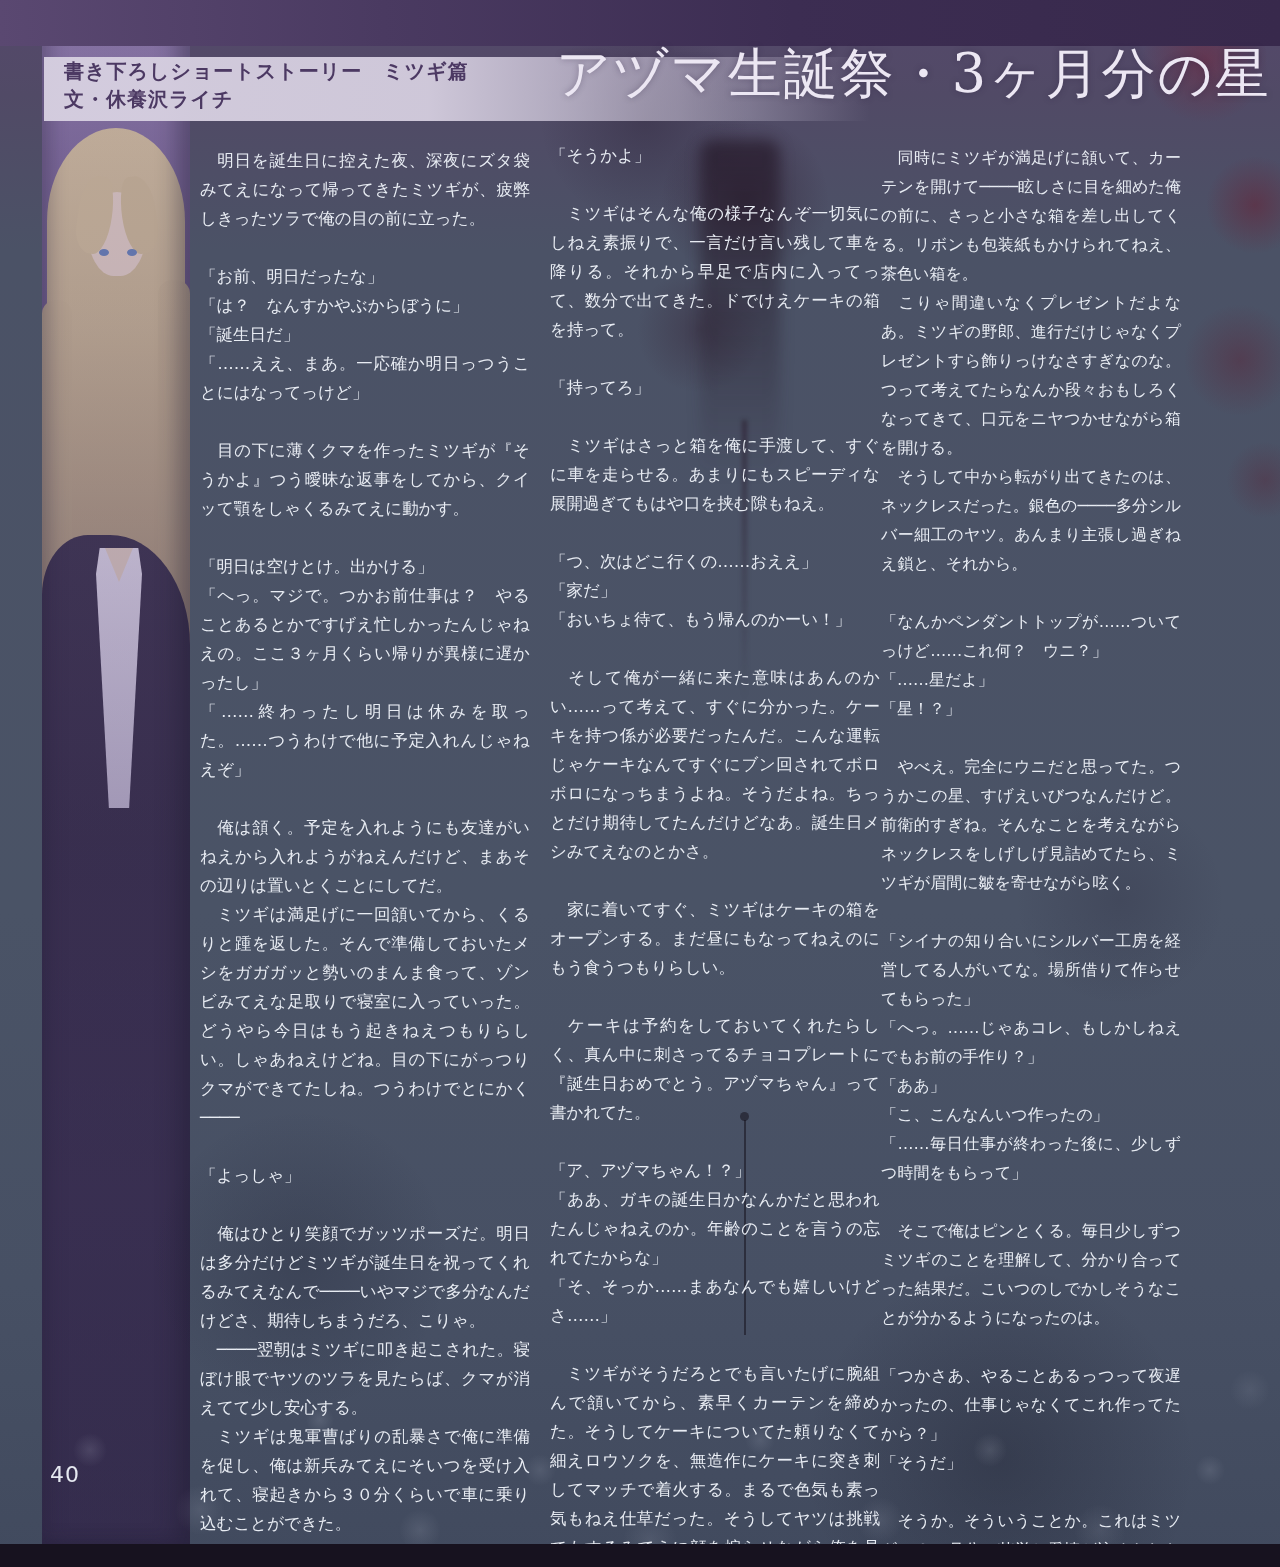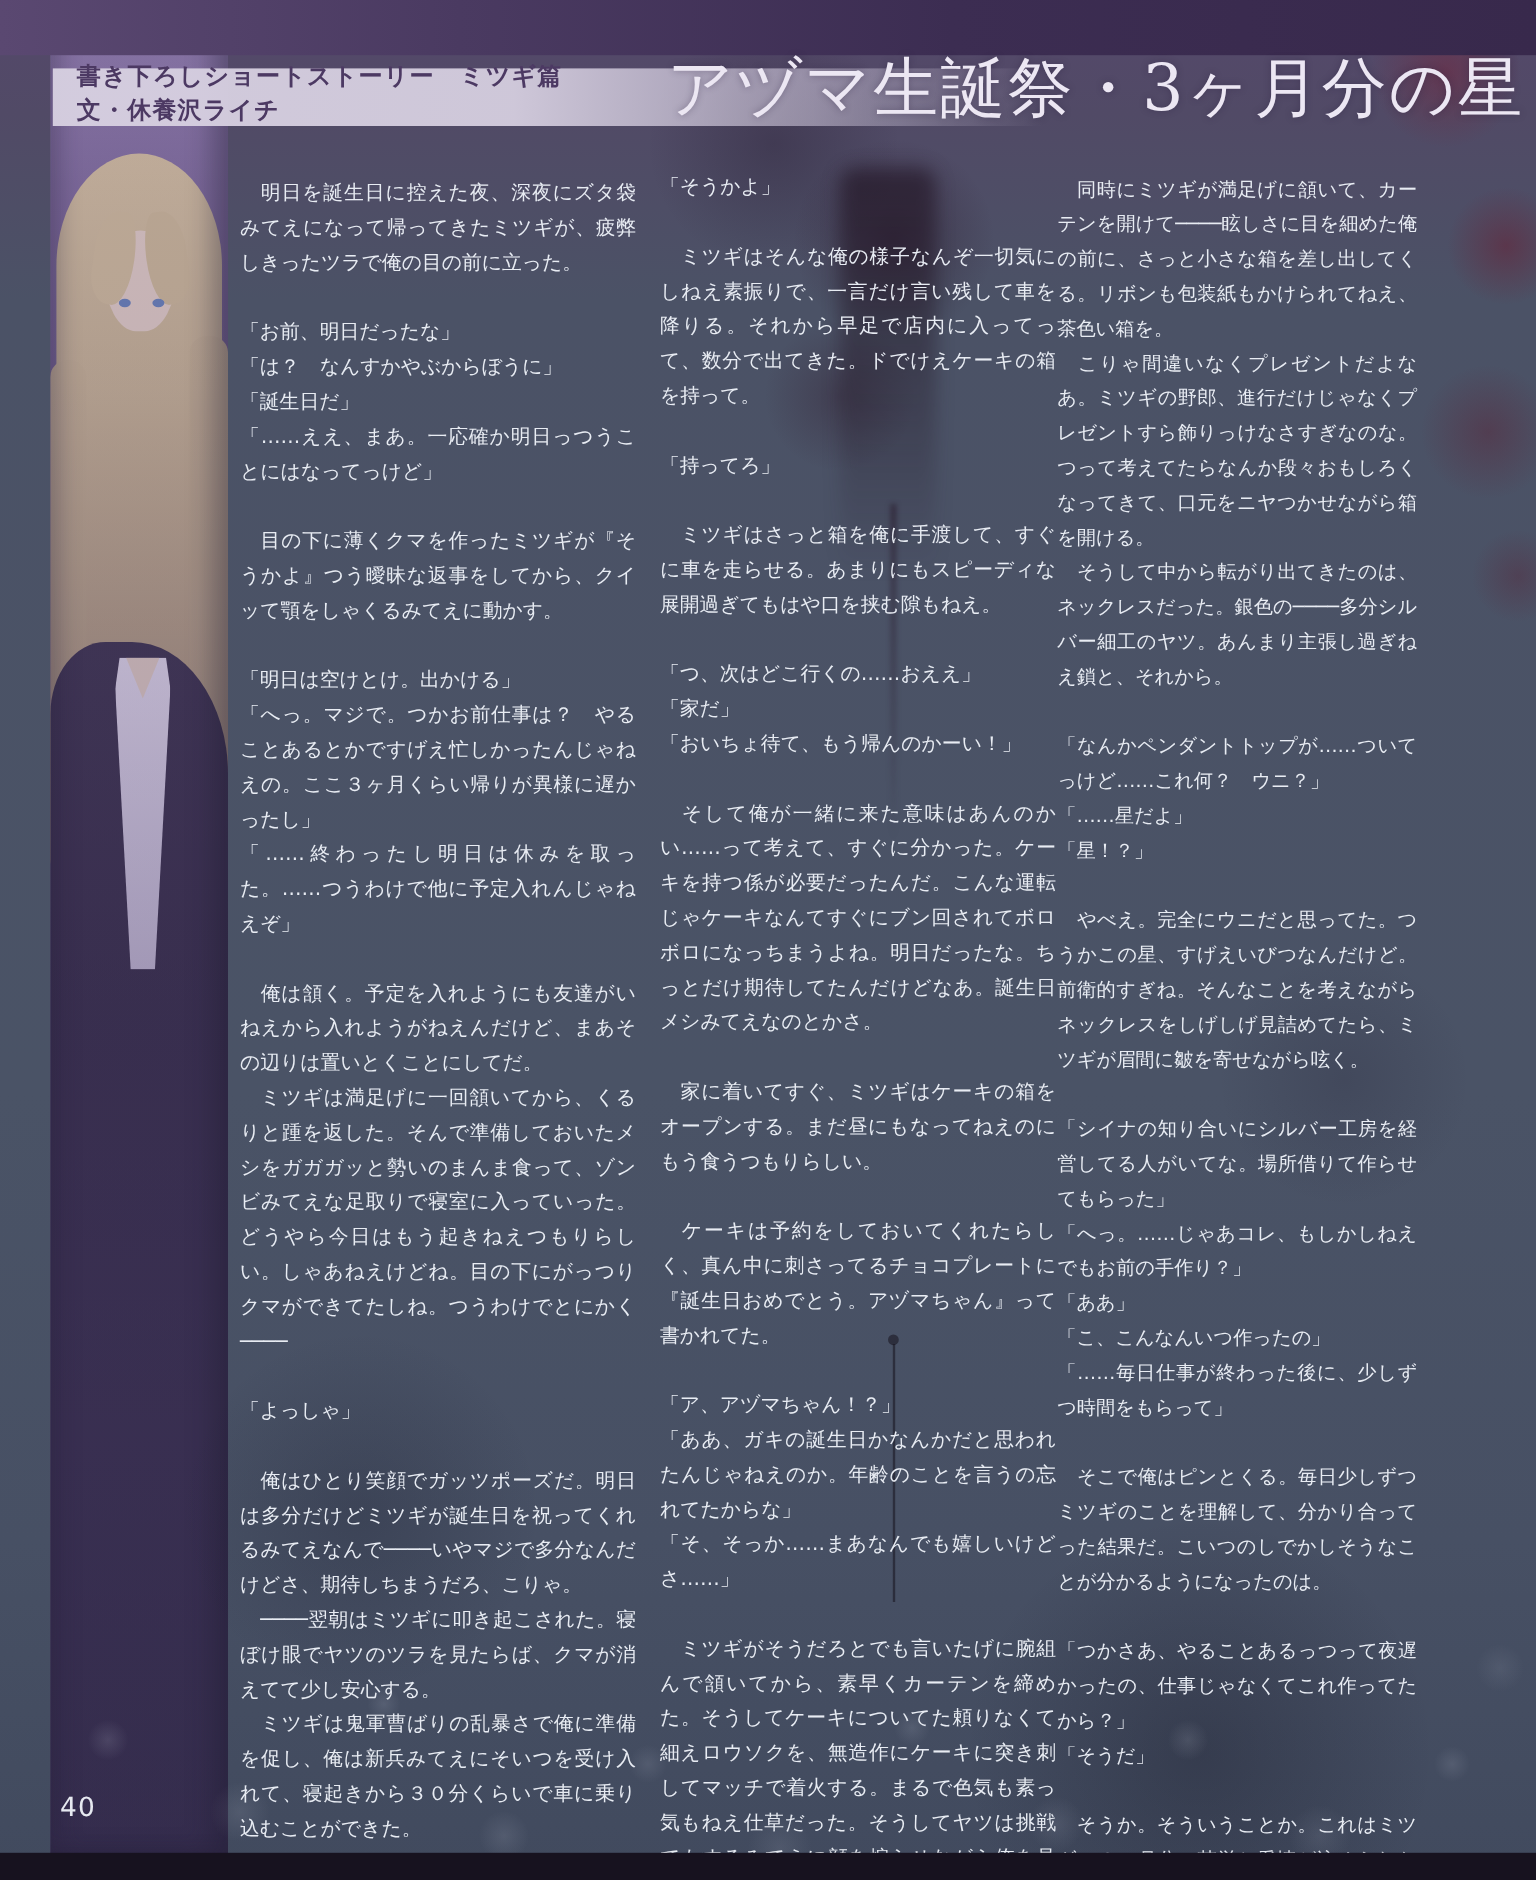--- a/index.html
+++ b/index.html
@@ -79,40 +79,40 @@
     clip-path:polygon(8% 0,92% 0,100% 10%,72% 100%,28% 100%,0 10%);}
   .collar-skin{position:absolute;left:63px;top:548px;width:28px;height:34px;background:#e6d4bd;
     clip-path:polygon(0 0,100% 0,50% 100%);}
   .strip-tint{position:absolute;inset:0;
     background:linear-gradient(180deg,rgba(122,98,160,.28) 0%,rgba(104,84,145,.32) 30%,rgba(88,70,128,.38) 65%,rgba(74,60,112,.45) 100%);
     box-shadow:inset -14px 0 20px rgba(30,25,45,.35), inset 10px 0 16px rgba(40,32,60,.25);}
   
   .top-bar{position:absolute;left:0;top:0;width:1280px;height:46px;
     background:linear-gradient(90deg,#5a4871 0%,#4a3a61 30%,#3c2d52 62%,#38294c 100%);}
   .header-label{
-    position:absolute;left:44px;top:57px;width:960px;height:48px;
+    position:absolute;left:44px;top:57px;width:960px;height:64px;
     background:linear-gradient(90deg,rgba(214,207,224,.97) 0%,rgba(214,207,224,.94) 40%,rgba(211,204,224,.55) 66%,rgba(211,204,224,0) 86%);
-    display:flex;flex-direction:column;justify-content:flex-end;padding-left:20px;box-sizing:border-box;
+    display:flex;flex-direction:column;justify-content:flex-start;padding-left:20px;box-sizing:border-box;
   }
   .header-label .hline{font-size:20px;line-height:28px;font-weight:bold;color:#4c3963;letter-spacing:1px;}
   .page-title{
     position:absolute;left:556px;top:36px;width:660px;margin:0;
     font-family:"DejaVu Serif","Liberation Serif",serif;font-weight:500;
     font-size:54px;line-height:76px;color:#ece7f3;letter-spacing:2px;white-space:nowrap;
     text-shadow:0 0 6px rgba(40,30,60,.35);
   }
   
   .story-col{position:absolute;color:#e8ecf3;font-size:16.5px;line-height:29px;text-align:justify;}
   .col1{left:196px;top:146px;width:338px;}
   .col2{left:546px;top:141px;width:338px;}
   .col3{left:877px;top:143px;width:308px;font-size:16px;}
   .story-col p.block{margin:0 4px 29px;white-space:pre-line;}
   .story-col p.block:last-child{margin-bottom:0;}
   
-  .page-number{position:absolute;left:50px;top:1494px;font-size:22px;color:#e6e9f0;letter-spacing:1px;z-index:6;}
+  .page-number{position:absolute;left:50px;top:1462px;font-size:22px;color:#e6e9f0;letter-spacing:1px;z-index:6;}
   .bottom-bar{position:absolute;left:0;top:1544px;width:1280px;height:23px;background:#17121f;z-index:5;}
 </style>
 </head>
 <body>
 
 <div class="page">
 
   <div class="left-strip">
     <div class="hair-back"></div>
     <div class="lock-left"></div>
@@ -161,21 +161,21 @@
 　行き先を聞いたら『店だ』の一言だけが返ってきて、店にも色々あんだろって思いはしたんだけど、それ以上は言わねえでおいた。つか言えなかった。車に酔って吐き気がすごかったんで。ミツギの運転にはまだまだ慣れそうにもねえ。</p>
     </div>
   <div class="story-col col2">
       <p class="block">「そうかよ」</p>
       <p class="block">　ミツギはそんな俺の様子なんぞ一切気にしねえ素振りで、一言だけ言い残して車を降りる。それから早足で店内に入ってって、数分で出てきた。ドでけえケーキの箱を持って。</p>
       <p class="block">「持ってろ」</p>
       <p class="block">　ミツギはさっと箱を俺に手渡して、すぐに車を走らせる。あまりにもスピーディな展開過ぎてもはや口を挟む隙もねえ。</p>
       <p class="block">「つ、次はどこ行くの……おええ」
 「家だ」
 「おいちょ待て、もう帰んのかーい！」</p>
-      <p class="block">　そして俺が一緒に来た意味はあんのかい……って考えて、すぐに分かった。ケーキを持つ係が必要だったんだ。こんな運転じゃケーキなんてすぐにブン回されてボロボロになっちまうよね。明日だったな。ちっとだけ期待してたんだけどなあ。誕生日メシみてえなのとかさ。</p>
+      <p class="block">　そして俺が一緒に来た意味はあんのかい……って考えて、すぐに分かった。ケーキを持つ係が必要だったんだ。こんな運転じゃケーキなんてすぐにブン回されてボロボロになっちまうよね。そうだよね。ちっとだけ期待してたんだけどなあ。誕生日メシみてえなのとかさ。</p>
       <p class="block">　家に着いてすぐ、ミツギはケーキの箱をオープンする。まだ昼にもなってねえのにもう食うつもりらしい。</p>
       <p class="block">　ケーキは予約をしておいてくれたらしく、真ん中に刺さってるチョコプレートに『誕生日おめでとう。アヅマちゃん』って書かれてた。</p>
       <p class="block">「ア、アヅマちゃん！？」
 「ああ、ガキの誕生日かなんかだと思われたんじゃねえのか。年齢のことを言うの忘れてたからな」
 「そ、そっか……まあなんでも嬉しいけどさ……」</p>
       <p class="block">　ミツギがそうだろとでも言いたげに腕組んで頷いてから、素早くカーテンを締めた。そうしてケーキについてた頼りなくて細えロウソクを、無造作にケーキに突き刺してマッチで着火する。まるで色気も素っ気もねえ仕草だった。そうしてヤツは挑戦でもするみてえに顔を煽らせながら俺を見て────</p>
       <p class="block">「吹け」
 「あ、あのなあ、事務的すぎんだよお前は！　もっとなんか色々あんだろ！　おめでとうとか、ハッピーバースデーとか」
 「おめでとうアヅマちゃん。いいからさっさと吹け」
 「アヅマちゃんはやめろ！　ったく、あーもう、吹きゃいいんだろ」</p>

